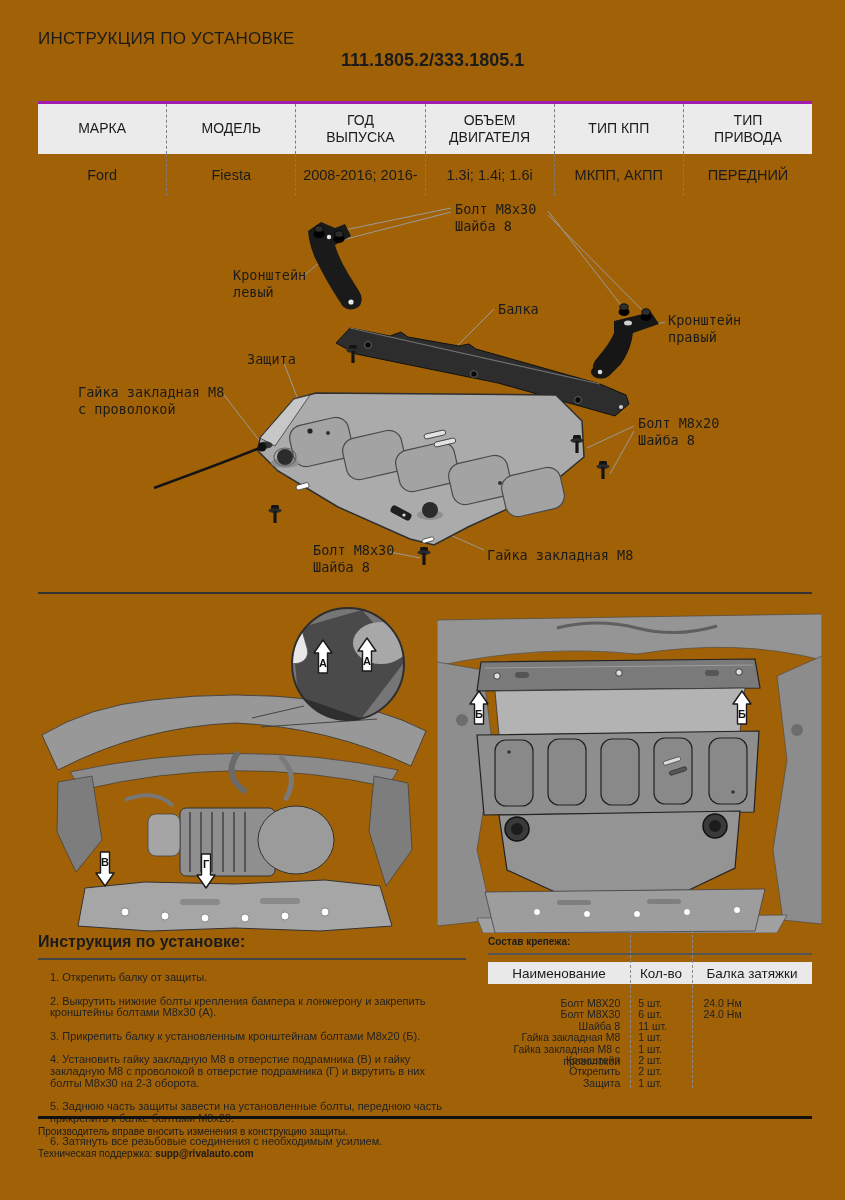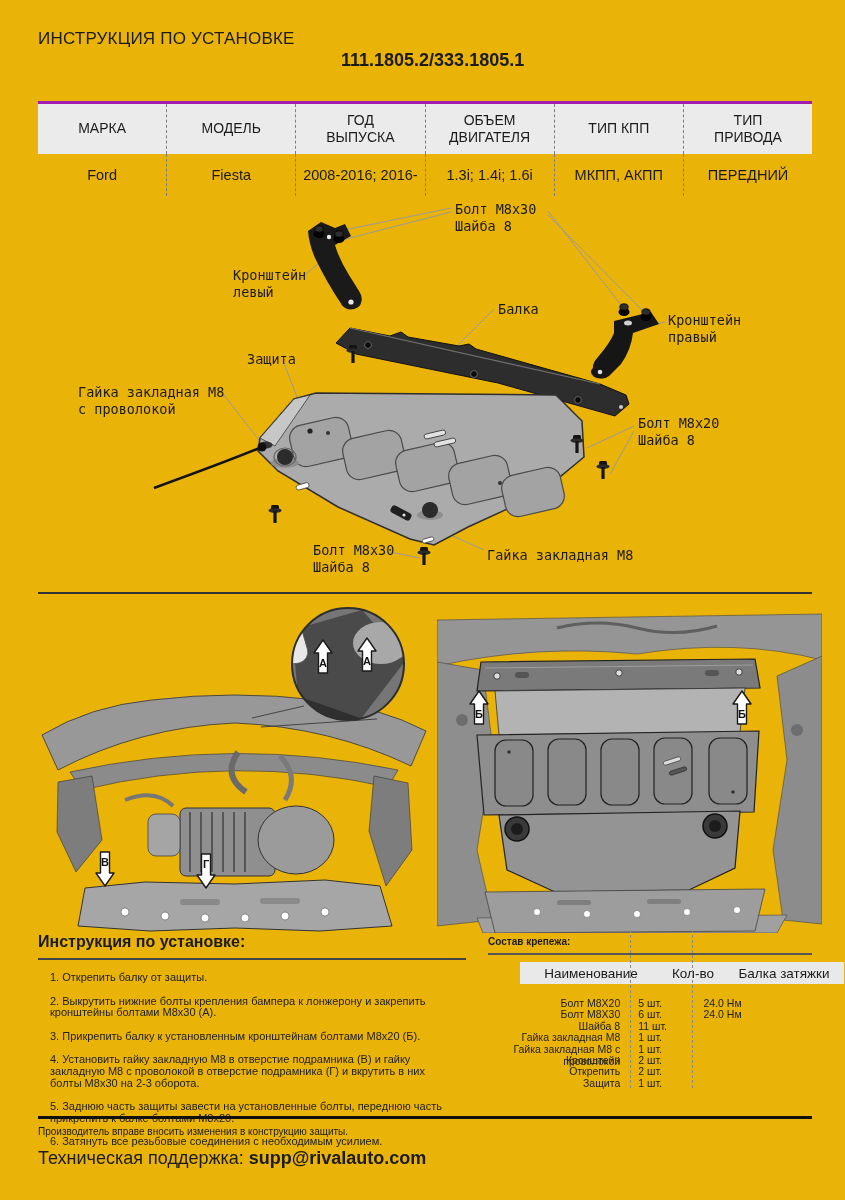--- a/index.html
+++ b/index.html
@@ -1,17 +1,17 @@
 <!DOCTYPE html>
 <html><head>
 <meta charset="utf-8">
 <style>
   html,body{margin:0;padding:0;background:#d8d8d8;}
   .page{
-    position:relative;width:845px;height:1200px;margin:0 auto;background:#eab308;
+    position:relative;width:845px;height:1200px;margin:0 auto;background:#a16207;
     font-family:"Liberation Sans",sans-serif;color:#1b1b1b;overflow:hidden;
   }
   .abs{position:absolute;}
   
   .doc-type{left:38px;top:29px;font-size:17px;letter-spacing:.2px;}
   .product{left:38px;top:50px;font-size:19px;font-weight:bold;letter-spacing:.2px;}
   .partnum{left:341px;top:50px;font-size:18px;font-weight:bold;}
   
   .vtable{left:38px;top:101px;width:774px;border-top:3px solid #a21caf;}
   .vrow{display:flex;}
@@ -35,33 +35,33 @@
   
   .instr{left:38px;top:933px;width:428px;}
   .instr h3{margin:0;font-size:16px;font-weight:bold;}
   .instr .hr{border-top:2px solid #444;margin:7px 0 5px 0;}
   .instr p{margin:12px;font-size:11px;line-height:11.6px;color:#222;}
   
   .hw{left:488px;top:936px;width:324px;height:158px;}
   .hw h3{margin:0;font-size:10px;font-weight:bold;}
   .hw .hr{border-top:2px solid #555;margin-top:6px;}
   .hw .band{position:absolute;left:0;top:26px;width:324px;height:22px;background:#e9e9e9;
-    display:flex;margin-left:32px;}
+    display:flex;}
   .hw .band div{display:flex;align-items:center;justify-content:center;font-size:13.5px;}
   .hw .c1{width:142px;} .hw .c2{width:62px;} .hw .c3{width:120px;}
   .hw .dash{position:absolute;top:-6px;height:158px;border-left:1px dashed #8a8a8a;width:0;}
   .hw .dash.d1{left:142px;} .hw .dash.d2{left:204px;}
   .hw .rows{position:absolute;left:0;top:61px;width:324px;}
   .hw .hrow{display:flex;height:11.4px;font-size:10.5px;color:#222;}
   .hw .hrow .n{width:134px;text-align:right;padding-right:8px;}
   .hw .hrow .q{width:56px;padding-left:10px;}
   .hw .hrow .t{width:110px;padding-left:10px;}
   
   .fnote{left:38px;top:1126px;font-size:10px;}
-  .fsupport{left:38px;top:1148px;font-size:18px;}
+  .fsupport{left:38px;top:1148px;font-size:10px;}
   .fsupport b{font-weight:bold;}
   svg text{font-family:"Liberation Sans",sans-serif;}
 </style>
 </head>
 <body>
 
 <div class="page">
 
   <div class="abs doc-type">ИНСТРУКЦИЯ ПО УСТАНОВКЕ</div>
   <div class="abs partnum">111.1805.2/333.1805.1</div>

